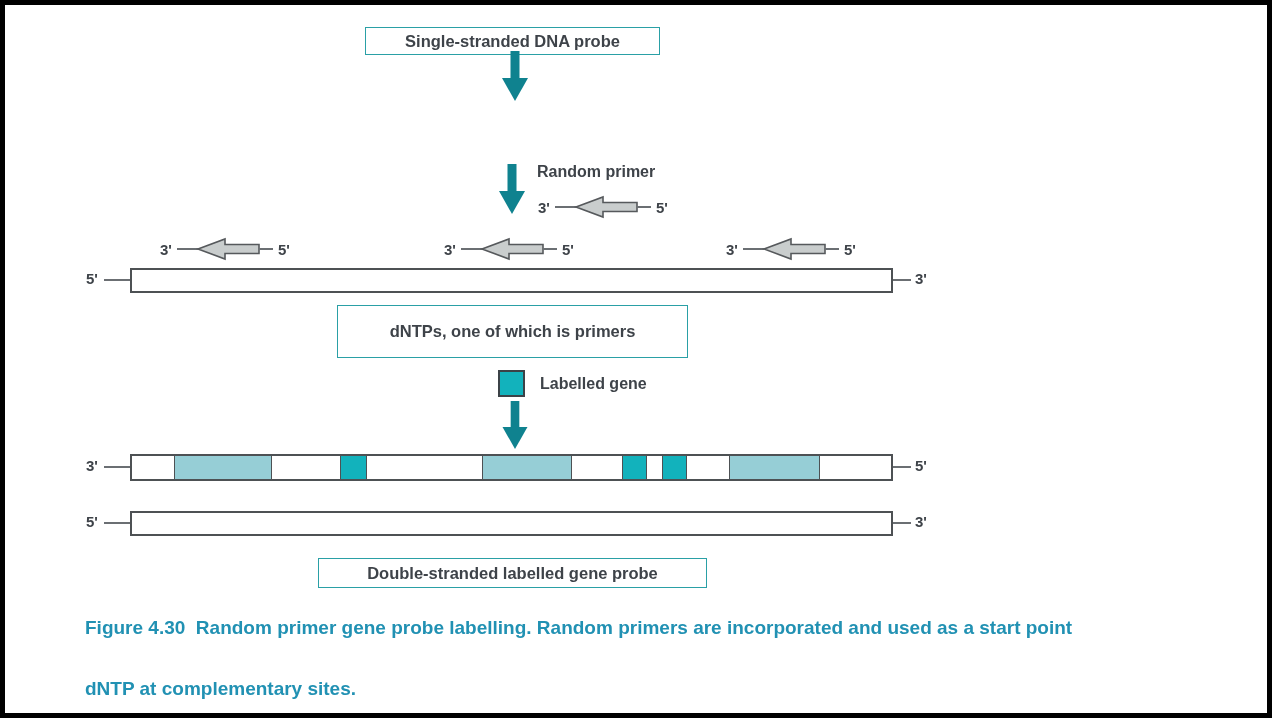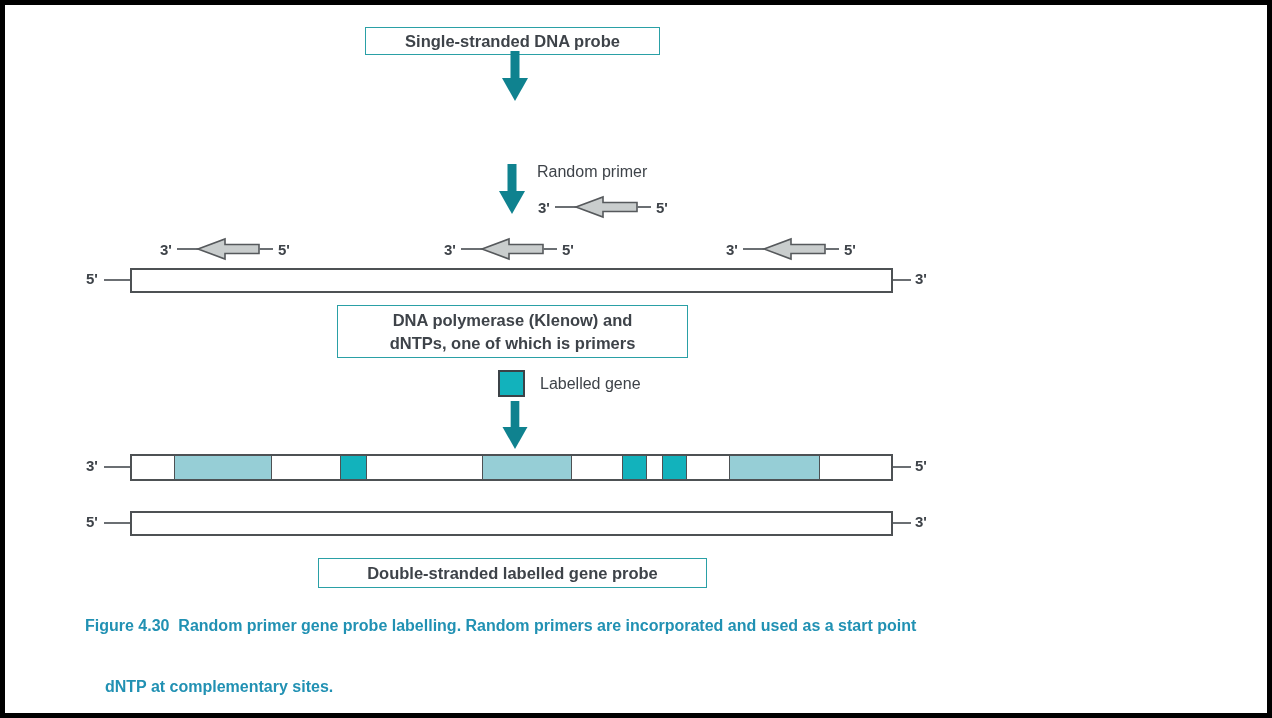--- a/index.html
+++ b/index.html
@@ -14,35 +14,35 @@
     --text-dark:#3e4349;
     --caption-teal:#2191b3;
   }
   html,body{margin:0;padding:0;background:#fff;}
   body{font-family:"Liberation Sans",sans-serif;}
   .page{position:relative;width:1272px;height:718px;background:#fff;overflow:hidden;}
   .page-border{position:absolute;inset:0;border:5px solid #000;pointer-events:none;z-index:50;}
   .flow-box{position:absolute;border:1.6px solid var(--teal-border);background:#fff;display:flex;flex-direction:column;align-items:center;justify-content:center;text-align:center;font-weight:bold;color:var(--text-dark);font-size:16.5px;box-sizing:border-box;line-height:23px;}
   .down-arrow{position:absolute;}
   .down-arrow rect,.down-arrow polygon{fill:var(--teal-dark);}
-  .diagram-label{position:absolute;font-weight:normal;font-size:16px;color:var(--text-dark);white-space:nowrap;}
+  .diagram-label{position:absolute;font-weight:bold;font-size:16px;color:var(--text-dark);white-space:nowrap;}
   .primer{position:absolute;display:flex;align-items:center;gap:5px;height:26px;}
   .plabel{font-weight:bold;font-size:15px;color:var(--text-dark);}
   .block-arrow polygon{fill:var(--gray-fill);stroke:var(--gray-stroke);stroke-width:1.6;}
   .block-arrow line{stroke:var(--line-gray);stroke-width:2;}
   .strand{position:absolute;background:#fff;border:2px solid var(--strand-border);box-sizing:border-box;overflow:hidden;}
   .strand-label{position:absolute;font-weight:bold;font-size:15px;color:var(--text-dark);}
   .hline{position:absolute;height:2px;background:var(--line-gray);}
   .segs{display:flex;height:100%;}
   .seg{height:100%;box-sizing:border-box;flex:0 0 auto;}
   .seg-white{background:#fff;}
   .seg-light{background:var(--light-teal);border-left:1.5px solid var(--strand-border);border-right:1.5px solid var(--strand-border);}
   .seg-dark{background:var(--dntp-teal);border-left:1.5px solid var(--strand-border);border-right:1.5px solid var(--strand-border);}
   .legend-swatch{position:absolute;left:498px;top:370px;width:27px;height:27px;background:var(--dntp-teal);border:2px solid #3c4247;box-sizing:border-box;}
-  .caption-line{position:absolute;left:85px;font-weight:bold;font-size:16px;color:var(--caption-teal);white-space:pre;}
+  .caption-line{position:absolute;left:85px;font-weight:bold;font-size:19px;color:var(--caption-teal);white-space:pre;}
 </style>
 </head>
 <body>
 
 <div class="page">
   <div class="page-border"></div>
 
   <div class="flow-box" style="left:365px;top:15px;width:295px;height:28px;margin-top:12px;">
     <span>Single-stranded DNA probe</span>
   </div>
@@ -97,21 +97,20 @@
     <span class="plabel">5'</span>
   </div>
 
   <div class="strand-label" style="left:86px;top:270px;">5'</div>
   <div class="hline" style="left:104px;top:279px;width:26px;"></div>
   <div class="strand" style="left:130px;top:268px;width:763px;height:25px;"></div>
   <div class="hline" style="left:893px;top:279px;width:18px;"></div>
   <div class="strand-label" style="left:915px;top:270px;">3'</div>
 
   <div class="flow-box" style="left:337px;top:305px;width:351px;height:53px;">
-    <span>DNA polymerase (Klenow) and</span>
     <span>dNTPs, one of which is primers</span>
   </div>
 
   <div class="legend-swatch"></div>
   <div class="diagram-label" style="left:540px;top:375px;">Labelled gene</div>
 
   <svg class="down-arrow" style="left:502px;top:401px;" width="26" height="48" viewBox="0 0 26 50">
     <rect x="8.5" y="0" width="9" height="29"></rect>
       <polygon points="0,27 26,27 13,50"></polygon>
   </svg>
@@ -142,14 +141,14 @@
   <div class="hline" style="left:104px;top:522px;width:26px;"></div>
   <div class="strand" style="left:130px;top:511px;width:763px;height:25px;"></div>
   <div class="hline" style="left:893px;top:522px;width:18px;"></div>
   <div class="strand-label" style="left:915px;top:513px;">3'</div>
 
   <div class="flow-box" style="left:318px;top:558px;width:389px;height:30px;">
     <span>Double-stranded labelled gene probe</span>
   </div>
 
   <div class="caption-line" style="top:617px;">Figure 4.30  Random primer gene probe labelling. Random primers are incorporated and used as a start point</div>
-  <div class="caption-line" style="top:678px;margin-left:20px;">dNTP at complementary sites.</div>
+  <div class="caption-line" style="top:678px;">dNTP at complementary sites.</div>
 </div>
 
 </body></html>

